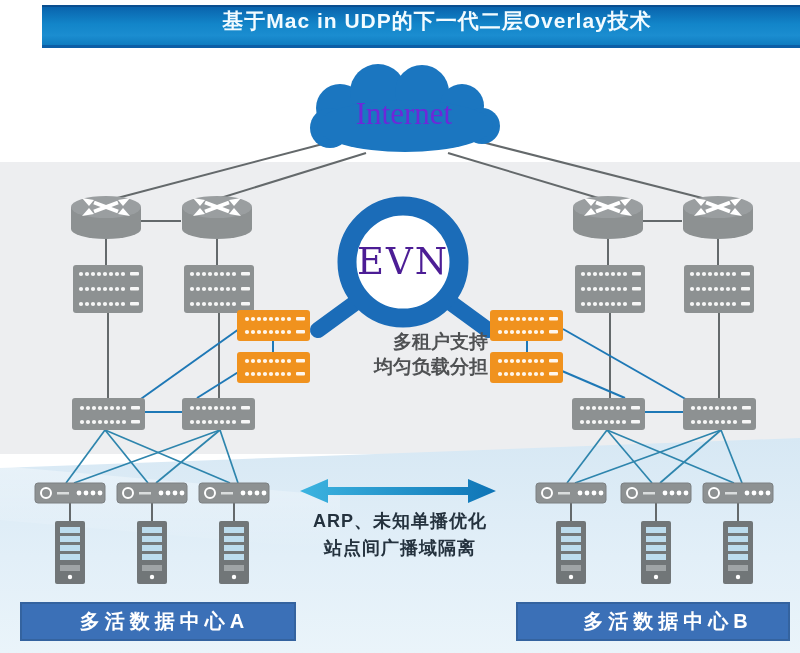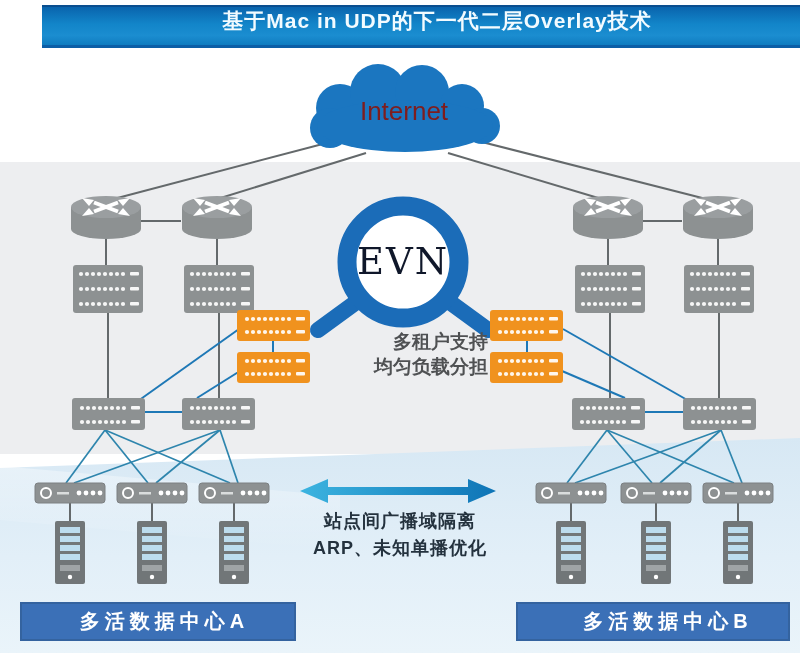--- a/index.html
+++ b/index.html
@@ -11,24 +11,24 @@
   .bg-streak{position:absolute;left:0;top:430px;width:340px;height:120px;
           background:linear-gradient(180deg,rgba(255,255,255,.55),rgba(255,255,255,0));
           clip-path:polygon(0 30%,100% 55%,100% 100%,0 75%);}
   .title-banner{position:absolute;left:10px;top:5px;width:790px;height:38px;
           background:linear-gradient(180deg,#0a64ad 0%,#1285c9 45%,#1b8dd0 75%,#0f7cc0 100%);
           border-top:2px solid #0a4e8f;border-bottom:3px solid #0c5ea6;
           display:flex;align-items:flex-start;justify-content:center;margin-left:32px;}
   .title-banner span{color:#f2fbff;font-size:21px;font-weight:600;letter-spacing:1px;}
   svg.diagram{position:absolute;left:0;top:0;}
   .lbl{position:absolute;text-align:center;}
-  .cloud-label{left:318px;top:96px;width:172px;font-family:Liberation Sans, sans-serif;
-          font-size:26px;color:#7f1d1d;}
+  .cloud-label{left:318px;top:96px;width:172px;font-family:Liberation Serif, serif;
+          font-size:31px;color:#6d28d9;}
   .evn-label{left:353px;top:240px;width:100px;font-family:"DejaVu Serif","Liberation Serif",serif;
-          font-size:37px;color:#0f172a;letter-spacing:2px;}
+          font-size:37px;color:#4c1d95;letter-spacing:2px;}
   .evn-caption{left:318px;top:329px;width:170px;font-size:19px;color:#4f5153;line-height:25px;font-weight:600;text-align:right;}
   .site-text{left:288px;top:508px;width:224px;font-size:18px;color:#24323e;line-height:27px;
           font-weight:600;letter-spacing:1px;}
   .dc-banner{position:absolute;top:602px;height:39px;background:#3b70b7;border:2px solid #34639f;
           box-sizing:border-box;display:flex;align-items:center;justify-content:center;
           color:#fff;font-size:20px;letter-spacing:5px;font-weight:600;}
   .dc-a{left:20px;width:276px;padding-left:13px;}
   .dc-b{left:516px;width:274px;padding-left:30px;}
 </style>
 </head>
@@ -213,22 +213,22 @@
   <div class="lbl cloud-label">Internet</div>
 
   <div class="lbl evn-label">EVN</div>
 
   <div class="lbl evn-caption">
     <div>多租户支持</div>
     <div>均匀负载分担</div>
   </div>
 
   <div class="lbl site-text">
+    <div>ARP、未知单播优化</div>
     <div>站点间广播域隔离</div>
-    <div>ARP、未知单播优化</div>
   </div>
 
   <div class="dc-banner dc-a">
     <span>多活数据中心A</span>
   </div>
   <div class="dc-banner dc-b">
     <span>多活数据中心B</span>
   </div>
 
 </div>

